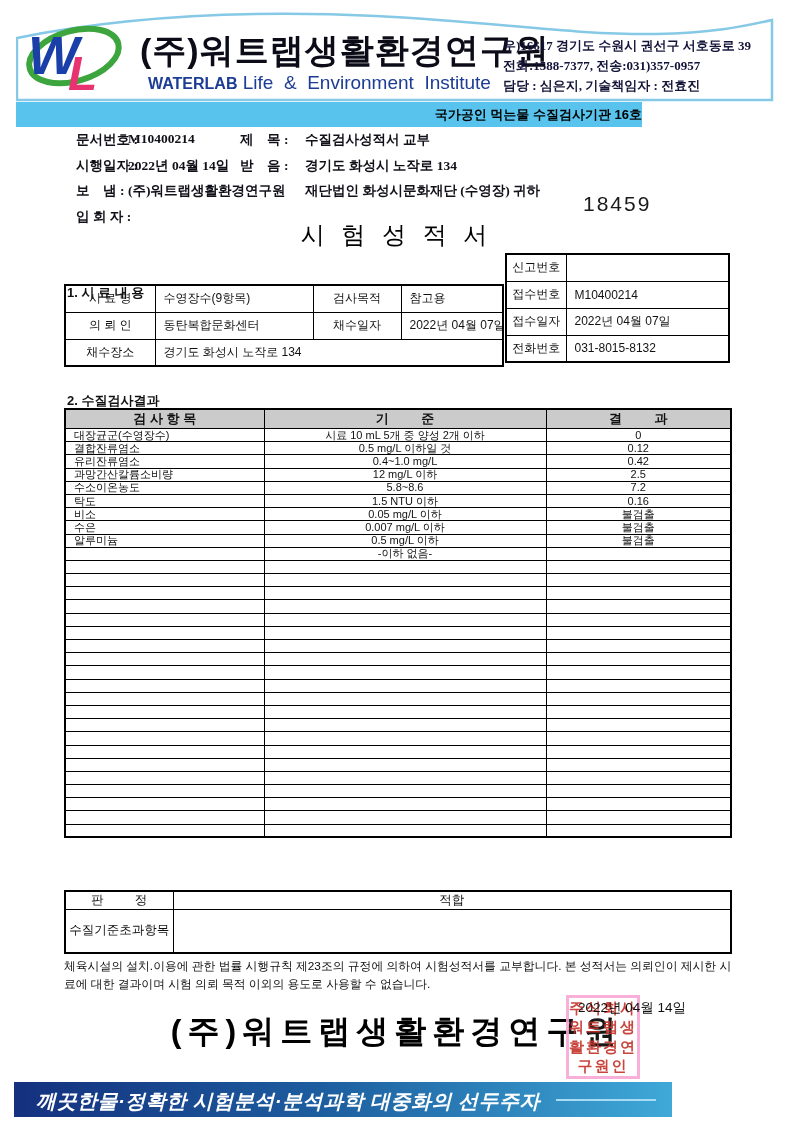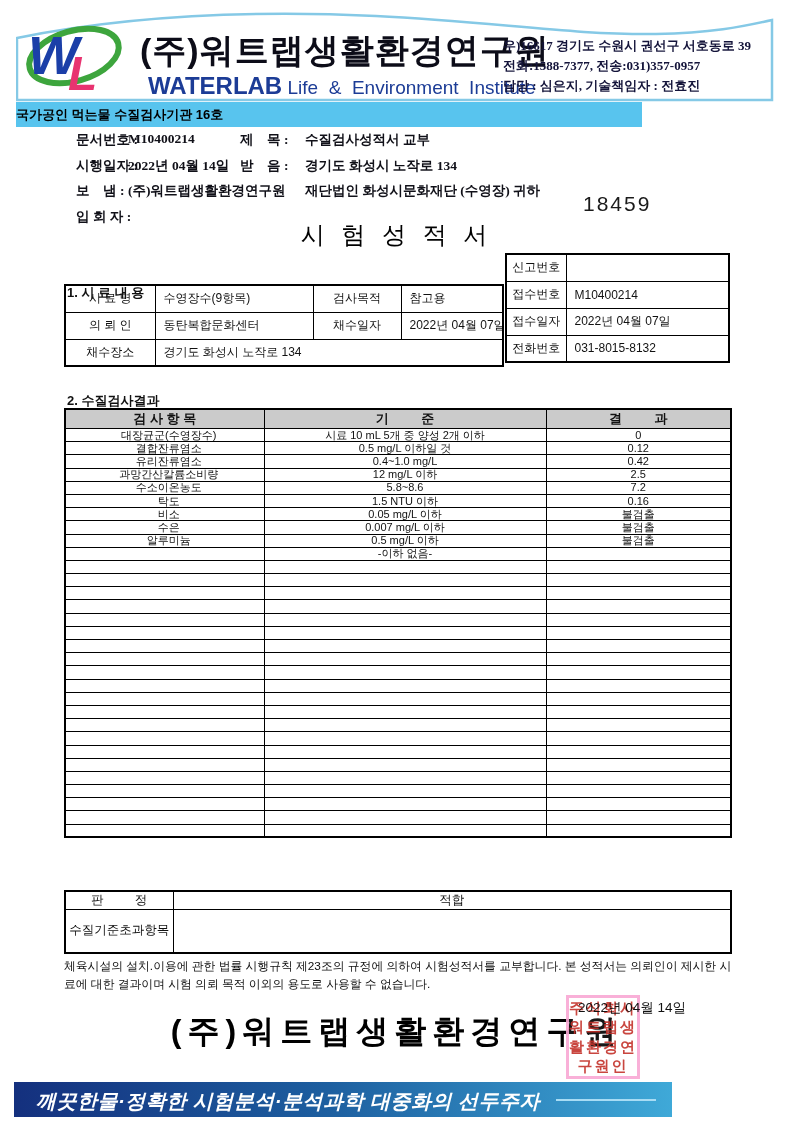--- a/index.html
+++ b/index.html
@@ -7,25 +7,25 @@
   #page { position:relative; width:793px; height:1122px; background:#ffffff; margin:0 auto;
           overflow:hidden; color:#111; }
   .pre { white-space:pre; }
 
   
   #frame-svg { position:absolute; left:16px; top:8px; }
   #logo { position:absolute; left:22px; top:16px; }
   #company-kr { position:absolute; left:140px; top:28px; font-size:34px; font-weight:800;
                 letter-spacing:1px; color:#0c0c18; }
   #brand-en { position:absolute; left:148px; top:72px; font-size:19px; color:#1c3c96; }
-  #brand-en b { font-size:24px; font-weight:800; }
+  #brand-en b { font-size:16px; font-weight:800; }
   #contact { position:absolute; left:503px; top:36px; font-family:"Liberation Serif", serif;
              font-size:13px; font-weight:600; line-height:1.55; color:#14143a; }
   #band { position:absolute; left:16px; top:102px; width:626px; height:25px; background:#58c4ee;
-          text-align:left; line-height:25px; font-size:13px; font-weight:700; color:#000; }
+          text-align:right; line-height:25px; font-size:13px; font-weight:700; color:#000; }
 
   
   #doc-info { position:absolute; left:0; top:131px; width:100%;
               font-family:"Liberation Serif", serif; font-weight:700; font-size:13.5px; color:#101018; }
   .doc-row { position:relative; height:25.5px; }
   .doc-row span { position:absolute; white-space:pre; }
   .doc-l1 { left:76px; } .doc-v1 { left:128px; } .doc-l2 { left:240px; } .doc-v2 { left:305px; }
   #handwritten-no { position:absolute; left:583px; top:192px; font-size:21px; font-weight:400;
                     letter-spacing:2px; color:#1a1a1a; }
   #doc-title { position:absolute; left:0; top:219px; width:100%; text-align:center;
@@ -45,21 +45,21 @@
   #notice { position:absolute; left:0; top:377px; width:100%; text-align:center;
             font-size:12.5px; font-weight:500; }
 
   
   #s2-title { position:absolute; left:67px; top:392px; font-size:13px; font-weight:600; }
   #results { position:absolute; left:64px; top:408px; width:666px; }
   #results th { border:1.5px solid #000; background:#cbcbcb; height:14px; font-size:13px;
                 font-weight:700; white-space:pre; }
   #results td { border:1.5px solid #000; height:13.2px; font-size:11px; line-height:1;
                 overflow:hidden; white-space:nowrap; }
-  #results .c1 { text-align:center; padding-left:8px;margin-left:17px; }
+  #results .c1 { text-align:left; padding-left:8px;margin-left:17px; }
   #results .c2, #results .c3 { text-align:center; }
 
   
   #judgment { position:absolute; left:64px; top:890px; width:666px; }
   #judgment td { border:1.5px solid #000; font-size:12.5px; font-weight:500; }
   #judgment .jl { text-align:center; white-space:pre; }
   #judgment .jv { text-align:center; }
   .jr1 td { height:17px; } .jr2 td { height:43px; }
 
   #footer-note { position:absolute; left:64px; top:958px; width:670px; font-size:11.8px;

